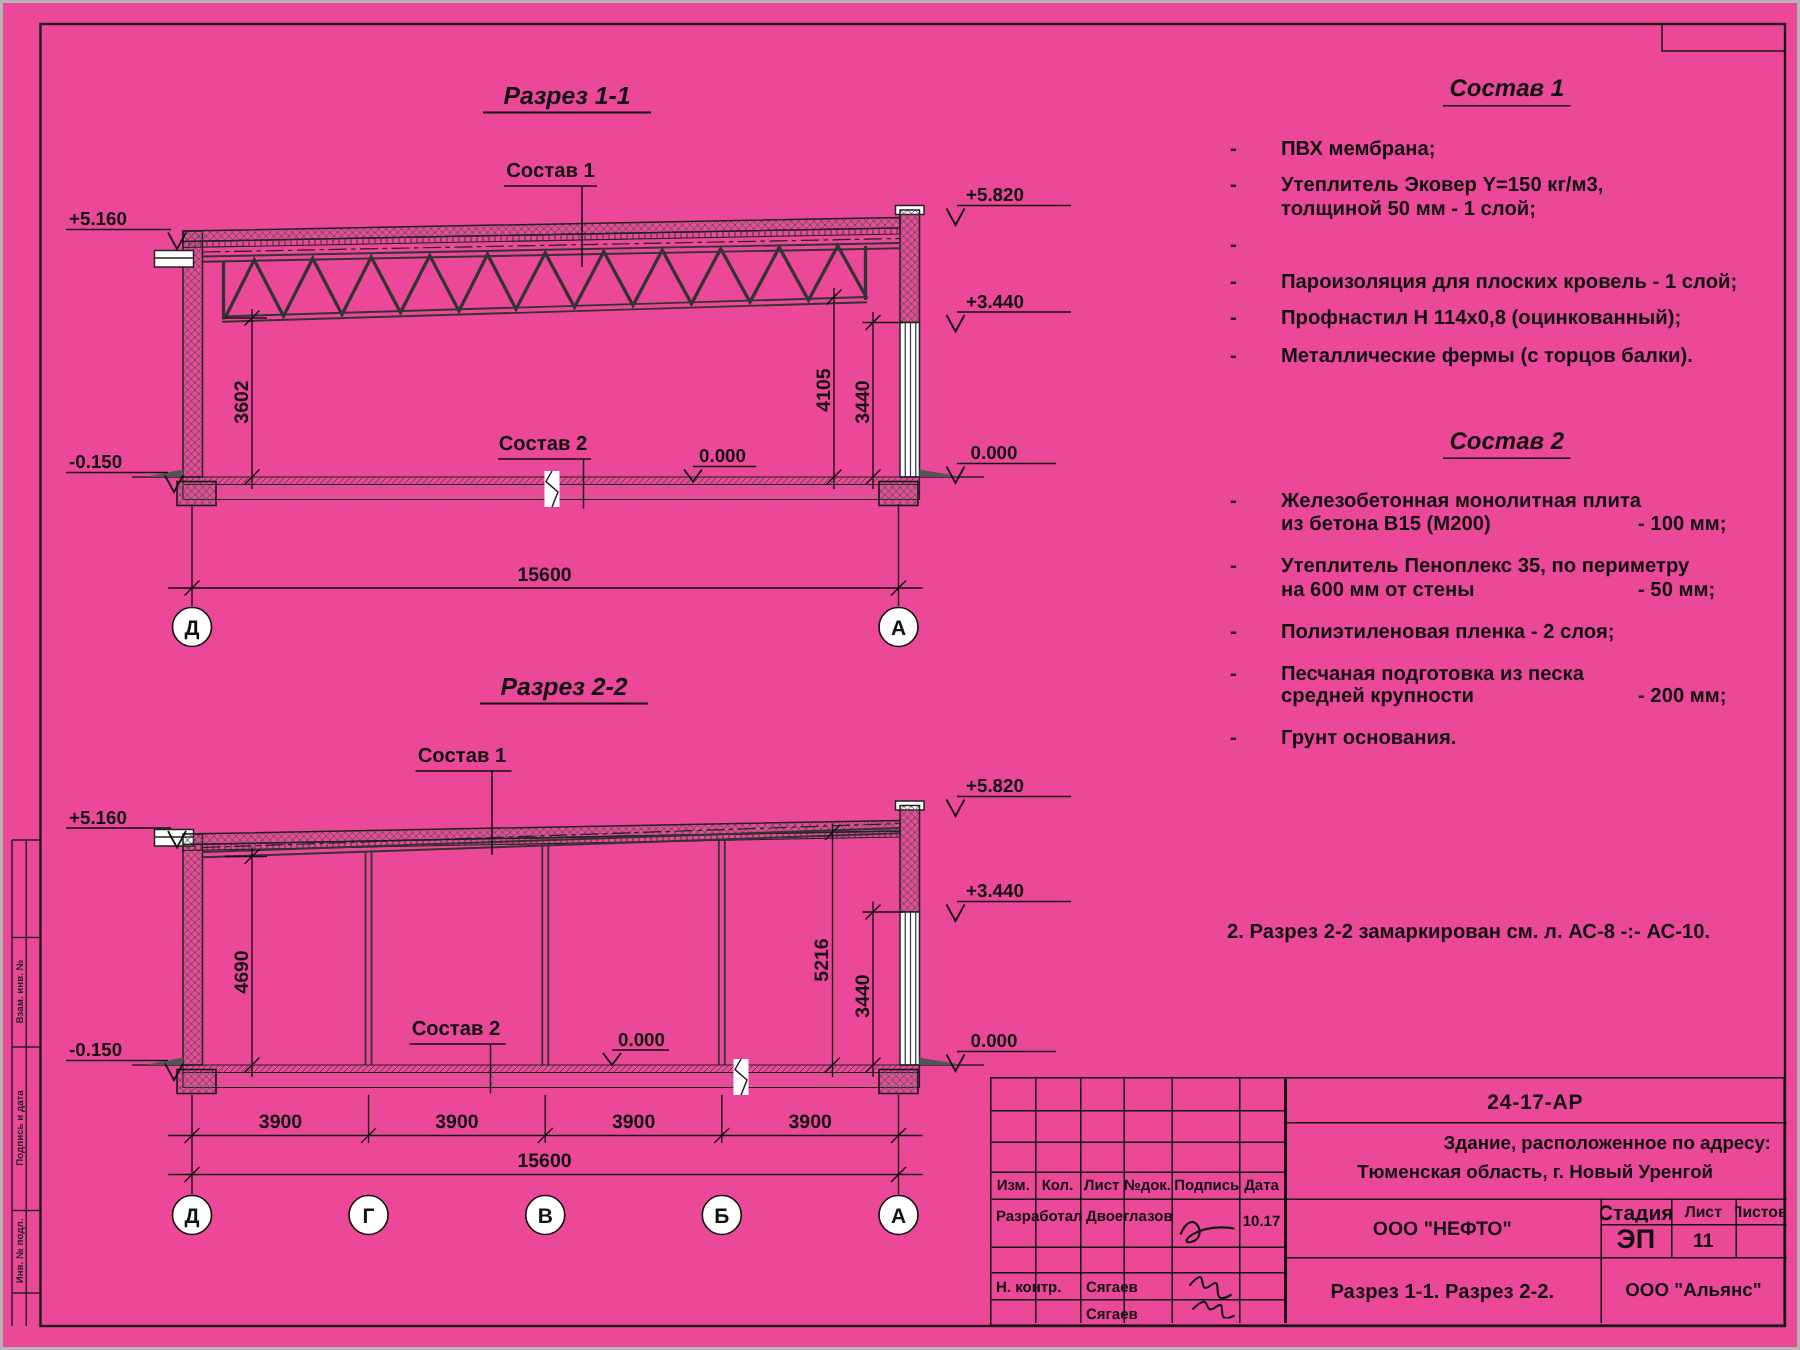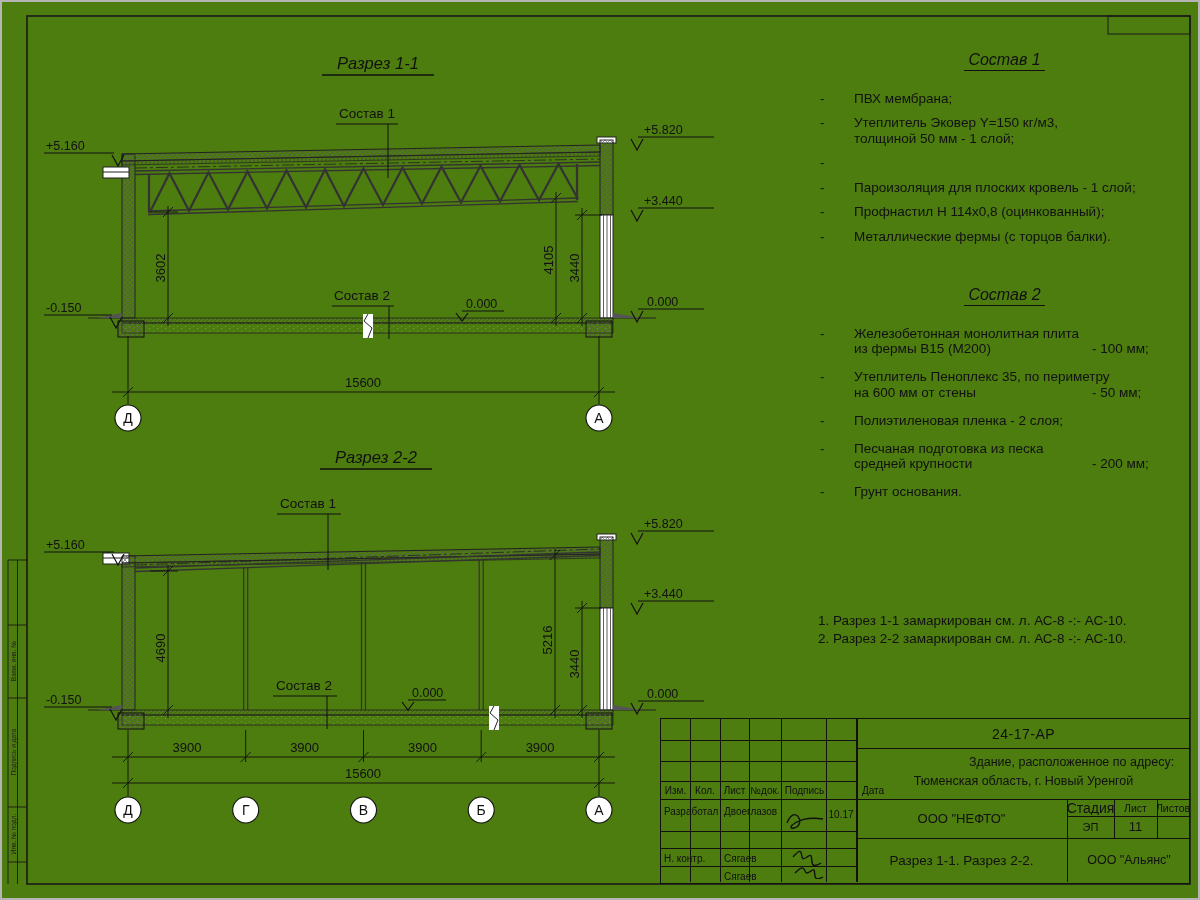--- a/index.html
+++ b/index.html
@@ -1,17 +1,17 @@
 <!DOCTYPE html>
 <html><head>
 <meta charset="utf-8">
 <style>
   html,body{margin:0;padding:0;background:#e8e8e8;}
-  .sheet{position:relative;width:1200px;height:900px;background:#4d7c0f;overflow:hidden;
-         font-family:"Liberation Sans",sans-serif;color:#111;}
+  .sheet{position:relative;width:1200px;height:900px;background:#ec4899;overflow:hidden;
+         font-family:"Liberation Sans",sans-serif;color:#111;font-weight:bold;}
   svg{position:absolute;left:0;top:0;}
   svg text{font-family:"Liberation Sans",sans-serif;fill:#111;}
   .dimtxt{font-size:13px;}
   .elevtxt{font-size:12.5px;}
   .axtxt{font-size:14px;}
   .sectitle{font-size:16.5px;font-style:italic;}
   .complbl{font-size:13.5px;}
   .stamptxt{font-size:6.5px;fill:#222;}
 
   
@@ -322,21 +322,21 @@
     <span class="dash">-</span>
     <span class="itxt"><span>Металлические фермы (с торцов балки).</span></span>
   </div>
 </div>
 
 <div class="comp-list c2" style="left:812px;top:287px;">
   <div class="comp-title"><span>Состав 2</span></div>
   <div class="comp-item">
     <span class="dash">-</span>
     <span class="itxt"><span>Железобетонная  монолитная плита</span>
-      <span class="l2row"><span>из фермы В15 (М200)</span><span class="v2">- 100 мм;</span></span></span>
+      <span class="l2row"><span>из бетона В15 (М200)</span><span class="v2">- 100 мм;</span></span></span>
   </div>
   <div class="comp-item">
     <span class="dash">-</span>
     <span class="itxt"><span>Утеплитель Пеноплекс 35, по периметру</span>
       <span class="l2row"><span>на 600 мм от стены</span><span class="v2">- 50 мм;</span></span></span>
   </div>
   <div class="comp-item">
     <span class="dash">-</span>
     <span class="itxt"><span>Полиэтиленовая пленка - 2 слоя;</span></span>
   </div>
@@ -345,21 +345,20 @@
     <span class="itxt"><span>Песчаная подготовка из песка</span>
       <span class="l2row"><span>средней крупности</span><span class="v2">- 200 мм;</span></span></span>
   </div>
   <div class="comp-item">
     <span class="dash">-</span>
     <span class="itxt"><span>Грунт основания.</span></span>
   </div>
 </div>
 
 <div class="notes">
-  <div>1. Разрез 1-1 замаркирован см. л. АС-8 -:- АС-10.</div>
   <div>2. Разрез 2-2 замаркирован см. л. АС-8 -:- АС-10.</div>
 </div>
 
 <div id="tb">
 
   <div class="ln" style="left:29px;top:0;width:1px;height:163px;"></div>
   <div class="ln" style="left:59px;top:0;width:1px;height:163px;"></div>
   <div class="ln" style="left:88px;top:0;width:1px;height:163px;"></div>
   <div class="ln" style="left:120px;top:0;width:1px;height:163px;"></div>
   <div class="ln" style="left:165px;top:0;width:1px;height:163px;"></div>
@@ -379,21 +378,21 @@
   <div class="ln" style="left:195px;top:119px;width:335px;height:1.4px;"></div>
   <div class="ln" style="left:406px;top:80px;width:1.4px;height:83px;"></div>
   <div class="ln" style="left:453px;top:80px;width:1px;height:39px;"></div>
   <div class="ln" style="left:496px;top:80px;width:1px;height:39px;"></div>
 
   <div class="cell" style="left:0;top:62px;width:29px;height:18px;">Изм.</div>
   <div class="cell" style="left:29px;top:62px;width:30px;height:18px;">Кол.</div>
   <div class="cell" style="left:59px;top:62px;width:29px;height:18px;">Лист</div>
   <div class="cell" style="left:88px;top:62px;width:32px;height:18px;">№док.</div>
   <div class="cell" style="left:121px;top:62px;width:45px;height:18px;">Подпись</div>
-  <div class="cell" style="left:165px;top:62px;width:30px;height:18px;margin-left:32px;">Дата</div>
+  <div class="cell" style="left:165px;top:62px;width:30px;height:18px;">Дата</div>
 
   <div class="cell lft" style="left:0;top:84px;width:59px;height:16px;">Разработал</div>
   <div class="cell lft" style="left:60px;top:84px;width:60px;height:16px;">Двоеглазов</div>
   <div class="cell" style="left:165px;top:88px;width:30px;height:14px;">10.17</div>
   <div class="cell lft" style="left:0;top:131px;width:59px;height:16px;">Н. контр.</div>
   <div class="cell lft" style="left:60px;top:131px;width:60px;height:16px;">Сягаев</div>
   <div class="cell lft" style="left:0;top:149px;width:59px;height:16px;margin-top:39px;">ГИП</div>
   <div class="cell lft" style="left:60px;top:149px;width:60px;height:16px;">Сягаев</div>
 
   <svg width="46" height="80" style="left:120px;top:80px;">
@@ -402,20 +401,20 @@
     <path d="M14,74 C28,60 20,80 30,72 C38,66 28,86 42,78" fill="none" stroke="#111" stroke-width="1.4"></path>
   </svg>
 
   <div class="cell" style="left:195px;top:2px;width:335px;height:25px;font-size:14px;letter-spacing:0.5px;">24-17-АР</div>
   <div class="cell" style="left:195px;top:31px;width:335px;height:24px;font-size:12.5px;padding-left:48px;">Здание, расположенное по адресу:</div>
   <div class="cell" style="left:195px;top:50px;width:335px;height:24px;font-size:12.5px;">Тюменская область, г. Новый Уренгой</div>
   <div class="cell" style="left:195px;top:82px;width:211px;height:35px;font-size:13px;">ООО "НЕФТО"</div>
   <div class="cell" style="left:406px;top:81px;width:47px;height:15px;font-size:14px;">Стадия</div>
   <div class="cell" style="left:453px;top:81px;width:43px;height:15px;font-size:10.5px;">Лист</div>
   <div class="cell" style="left:496px;top:81px;width:32px;height:15px;font-size:10.5px;">Листов</div>
-  <div class="cell" style="left:406px;top:97px;width:47px;height:21px;font-size:11px;">ЭП</div>
+  <div class="cell" style="left:406px;top:97px;width:47px;height:21px;font-size:18px;">ЭП</div>
   <div class="cell" style="left:453px;top:97px;width:43px;height:21px;font-size:13px;">11</div>
   <div class="cell" style="left:496px;top:97px;width:32px;height:21px;font-size:13px;"></div>
   <div class="cell" style="left:195px;top:119px;width:211px;height:44px;font-size:13.5px;">Разрез 1-1. Разрез 2-2.</div>
   <div class="cell" style="left:406px;top:119px;width:124px;height:44px;font-size:12.5px;">ООО "Альянс"</div>
 </div>
 
 </div>
 
 </body></html>

